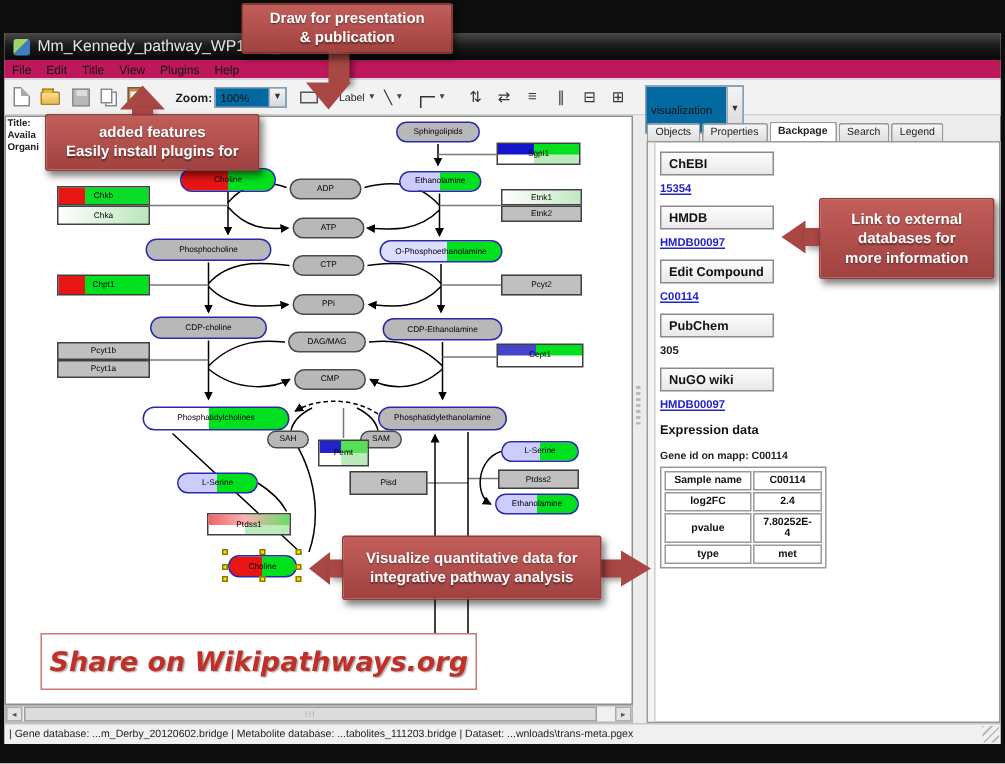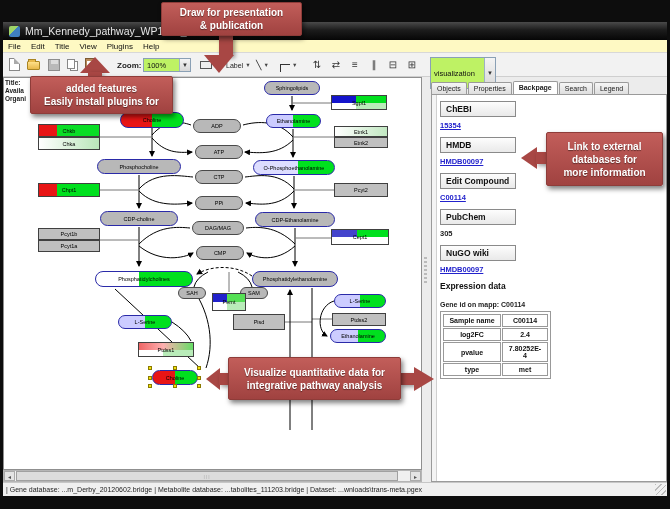--- a/index.html
+++ b/index.html
@@ -9,39 +9,39 @@
   #window { position:absolute; left:3px; top:22px; width:664px; height:474px; background:#ececec; }
 
   
   #titlebar { position:absolute; left:0; top:0; width:100%; height:18px;
     background:linear-gradient(#4a4a4a,#1c1c1c 45%,#060606); display:flex; align-items:center; }
   #app-icon { width:11px; height:11px; margin:0 5px 0 6px;
     background:linear-gradient(135deg,#9fd468 0 45%, #3f7fbf 45%); border-radius:2px; }
   #title-text { color:#e6e6e6; font-size:10.5px; white-space:nowrap; }
 
   
-  #menubar { position:absolute; left:0; top:18px; width:100%; height:13px; background:#fef9c3;
+  #menubar { position:absolute; left:0; top:18px; width:100%; height:13px; background:#be185d;
     border-bottom:1px solid #d8d8d8; display:flex; align-items:center; font-size:8px; color:#111; }
   .menu-item { padding:0 5px; cursor:default; }
 
   
   #toolbar { position:absolute; left:0; top:31px; width:100%; height:24px; background:#f2f2f2;
     border-bottom:1px solid #cfcfcf; }
   .tbtn { position:absolute; top:4px; width:16px; height:16px; }
   .ic-page { position:absolute; left:2px; top:1px; width:11px; height:13px; background:#fff; border:1px solid #888; }
   .ic-page:after { content:""; position:absolute; right:-1px; top:-1px; border:3px solid #f2f2f2; border-left-color:#aaa; border-bottom-color:#aaa; }
   .ic-folder { position:absolute; left:1px; top:4px; width:13px; height:9px; background:linear-gradient(#ffe08a,#e8b84a); border:1px solid #a98524; border-radius:1px; }
   .ic-folder:before { content:""; position:absolute; left:0; top:-3px; width:6px; height:2px; background:#e8b84a; border:1px solid #a98524; border-bottom:none; }
   .ic-save { position:absolute; left:2px; top:2px; width:12px; height:12px; background:#b9b9b9; border:1px solid #8d8d8d; }
   .ic-save:before { content:""; position:absolute; left:2px; top:0; width:7px; height:4px; background:#dcdcdc; }
   .ic-copy { position:absolute; left:1px; top:2px; width:8px; height:10px; background:#fff; border:1px solid #888; box-shadow:3px 2px 0 -1px #fff, 3px 2px 0 0 #888; }
   .ic-paste { position:absolute; left:2px; top:1px; width:11px; height:13px; background:#b98a5a; border:1px solid #7d5a33; }
   .ic-paste:before { content:""; position:absolute; left:1px; top:2px; width:7px; height:8px; background:#fff; }
   #zoom-label { position:absolute; left:114px; top:8px; font-size:8px; font-weight:bold; color:#222; }
-  .combo { position:absolute; background:#bef264; border:1px solid #8aa0b5; font-size:7.5px; color:#111;
+  .combo { position:absolute; background:#0369a1; border:1px solid #8aa0b5; font-size:7.5px; color:#111;
     display:flex; align-items:center; padding-left:3px; }
   .combo .caret { position:absolute; right:0; top:0; bottom:0; width:11px; background:linear-gradient(#f4f4f4,#d8d8d8);
     border-left:1px solid #9eb2c4; font-size:6px; color:#333; display:flex; align-items:center; justify-content:center; }
   #zoom-combo { left:140px; top:5px; width:48px; height:14px; }
   #vis-combo { left:427px; top:4px; width:66px; height:32px; }
   .toolbtn { position:absolute; top:4px; height:16px; border:1px solid transparent; display:flex; align-items:center; font-size:7px; color:#222; }
   .toolbtn .dd { font-size:5.5px; margin-left:2px; color:#444; }
   .dn-glyph { width:12px; height:8px; border:1px solid #555; background:#eee; }
   .ln-glyph { font-size:9px; }
   .el-glyph { width:10px; height:8px; border-left:1px solid #333; border-top:1px solid #333; margin-top:6px; }
@@ -334,20 +334,23 @@
 
   <div class="callout" id="callout-visualize" style="left:228px;top:357px;width:173px;height:43px;">
       <div>Visualize quantitative data  for</div>
       <div>integrative pathway analysis</div>
     </div>
   <div class="arrowpart" style="left:206px;top:368px;border-top:11px solid transparent;border-bottom:11px solid transparent;border-right:14px solid #a84744;"></div>
   <div class="arrowpart arr-fill" style="left:219px;top:373px;width:10px;height:12px;"></div>
   <div class="arrowpart arr-fill" style="left:400px;top:373px;width:14px;height:12px;"></div>
   <div class="arrowpart" style="left:414px;top:367px;border-top:12px solid transparent;border-bottom:12px solid transparent;border-left:20px solid #a84744;"></div>
 
+  <div id="share-banner">
+    <span id="share-text">Share on Wikipathways.org</span>
+  </div>
 <div class="pnode pill" style="left: 120px; top: 112px; width: 64px; height: 16px; background: linear-gradient(90deg, rgb(232, 21, 21) 50%, rgb(0, 224, 30) 50%);">
       <span class="lbl">Choline</span>
     </div>
     <div class="pnode pill" style="left: 264px; top: 81px; width: 56px; height: 14px; background: rgb(184, 184, 184);">
       <span class="lbl">Sphingolipids</span>
     </div>
     <div class="pnode pill" style="left: 266px; top: 114px; width: 55px; height: 14px; background: linear-gradient(90deg, rgb(204, 204, 255) 50%, rgb(0, 224, 30) 50%);">
       <span class="lbl">Ethanolamine</span>
     </div>
     <div class="pnode pill" style="left: 97px; top: 159px; width: 84px; height: 15px; background: rgb(184, 184, 184);">

